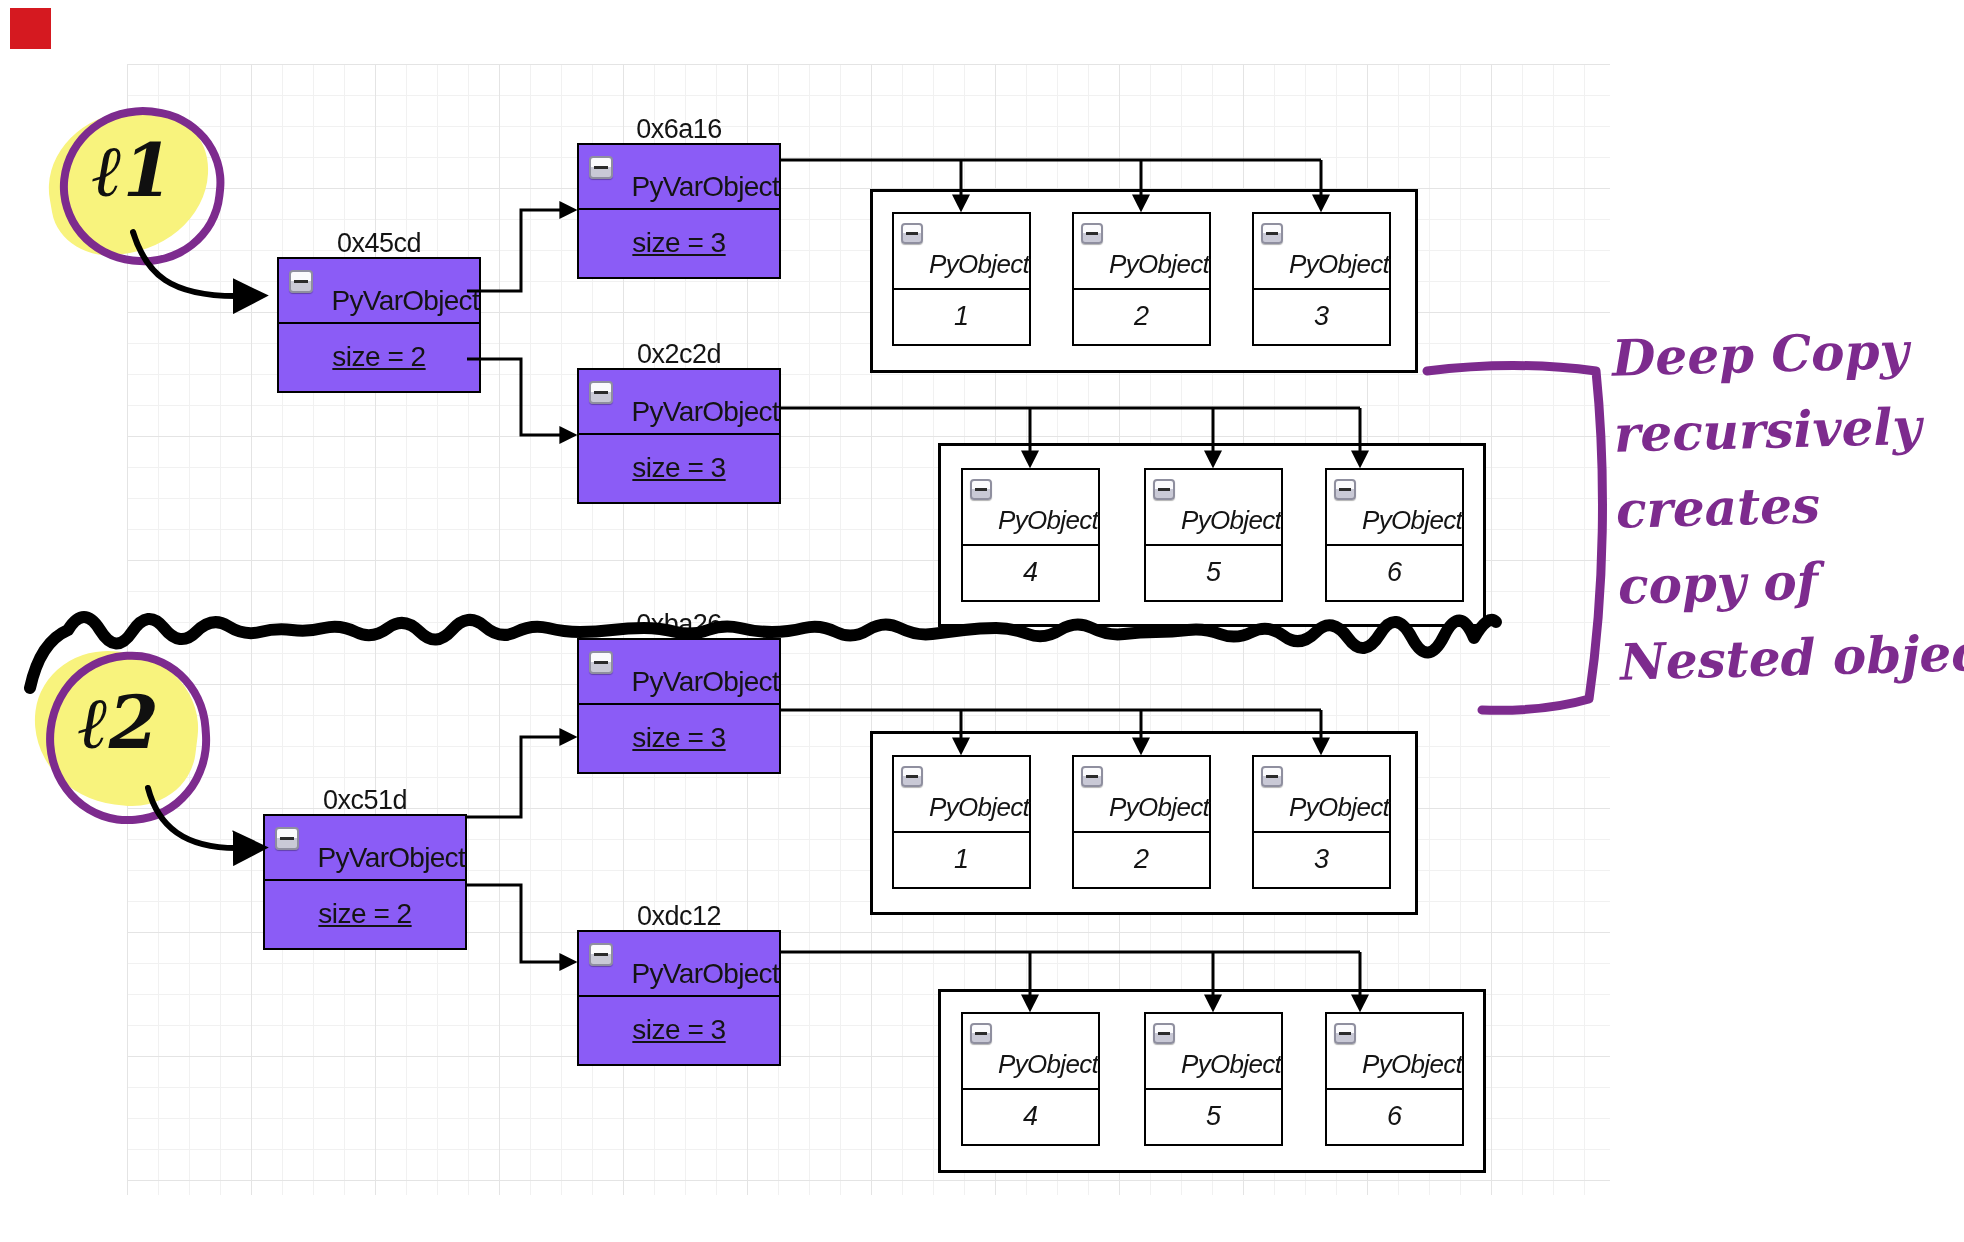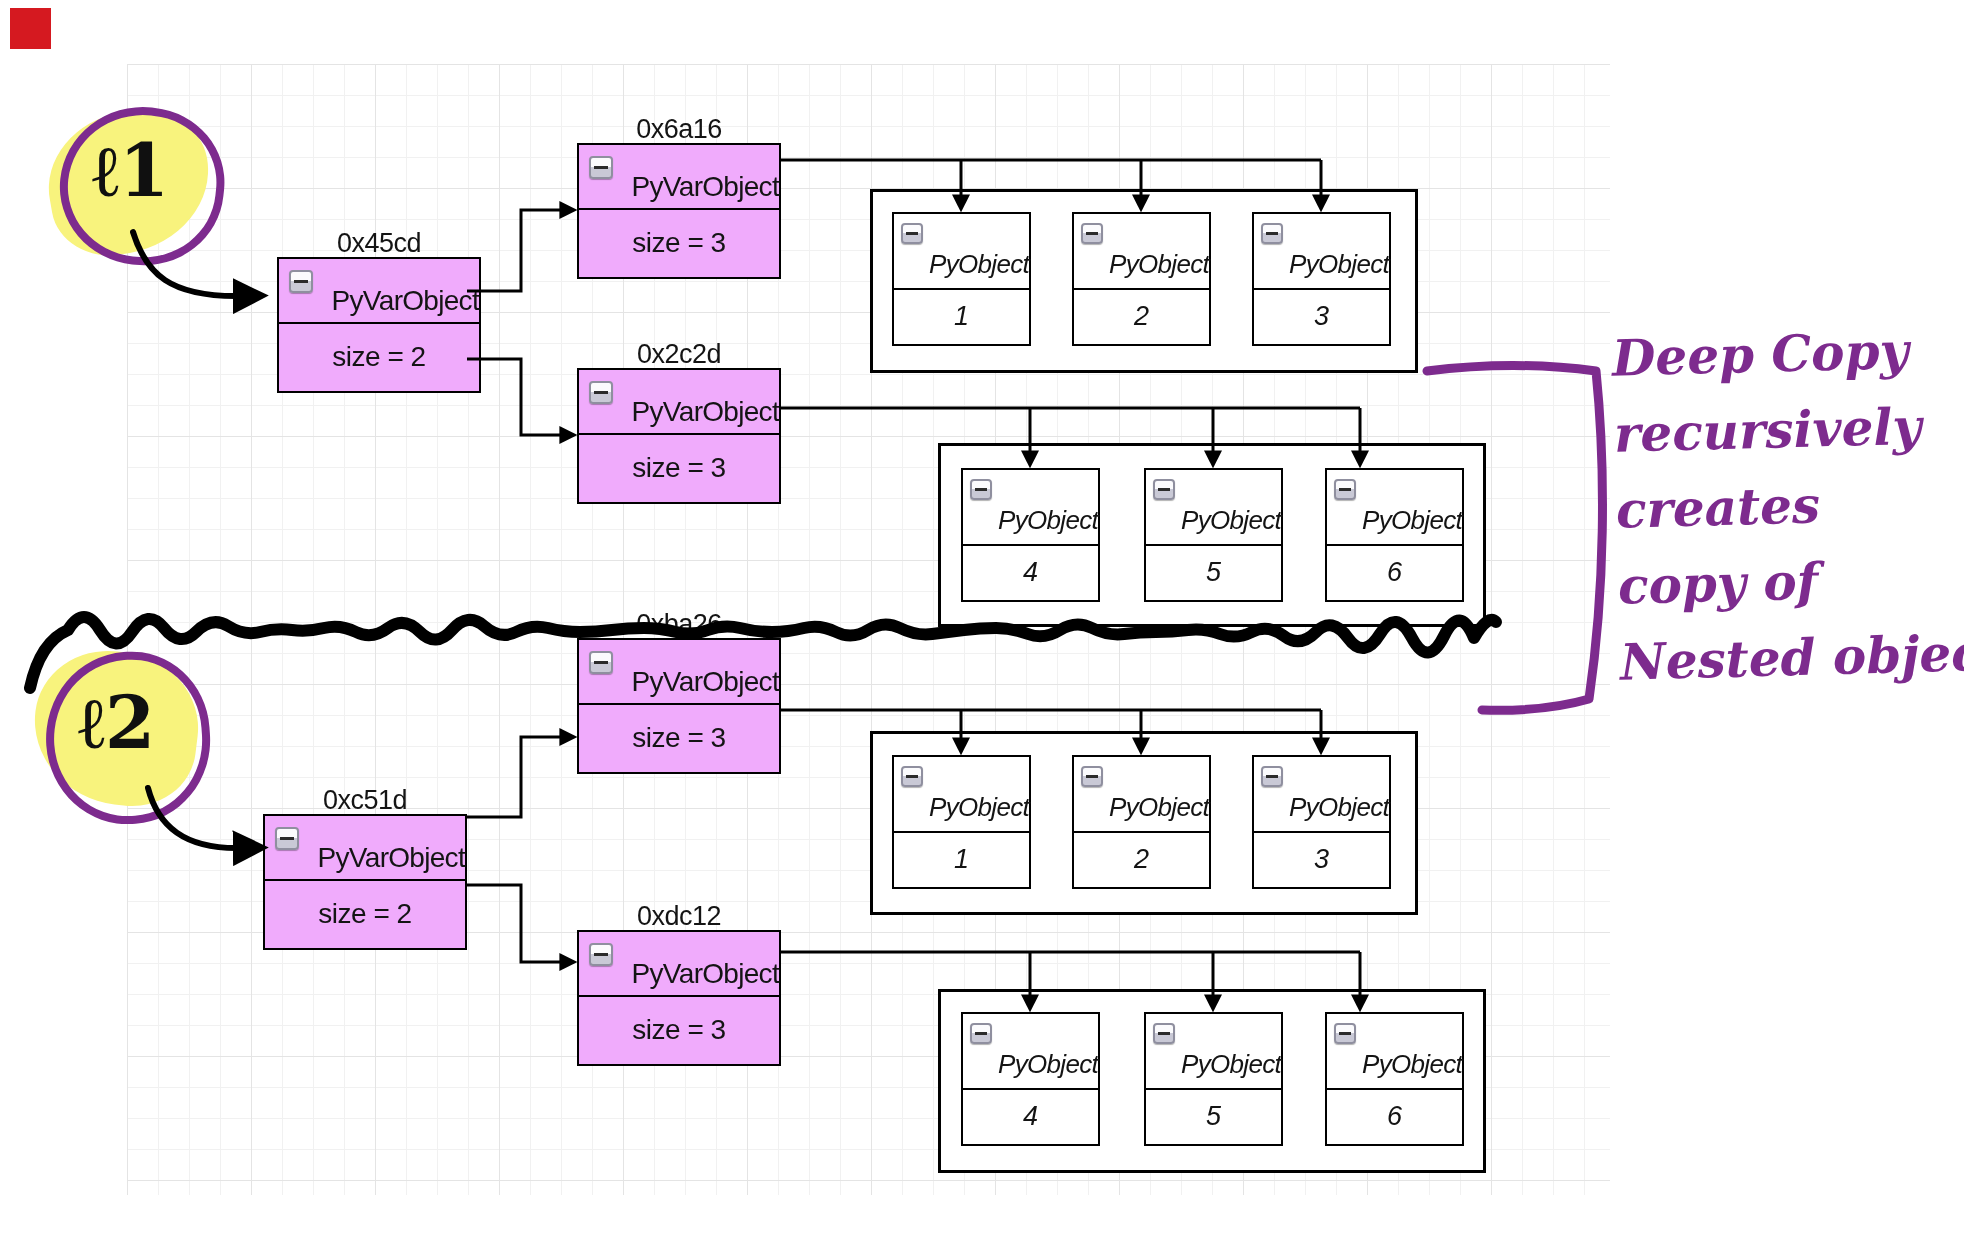--- a/index.html
+++ b/index.html
@@ -8,41 +8,41 @@
   
   .grid{position:absolute;left:127px;top:64px;width:1483px;height:1131px;
     background-image:
       linear-gradient(to right,#e4e4e4 1px,transparent 1px),
       linear-gradient(to bottom,#e4e4e4 1px,transparent 1px),
       linear-gradient(to right,#f1f1f1 1px,transparent 1px),
       linear-gradient(to bottom,#f1f1f1 1px,transparent 1px);
     background-size:124px 124px,124px 124px,31px 31px,31px 31px;}
   .red-square{position:absolute;left:10px;top:8px;width:41px;height:41px;background:var(--c-red,#d51920);}
   
-  .vnode{position:absolute;width:204px;height:136px;background:#f0abfc;border:2.5px solid #000;box-sizing:border-box;}
+  .vnode{position:absolute;width:204px;height:136px;background:#8b5cf6;border:2.5px solid #000;box-sizing:border-box;}
   .addr{position:absolute;left:0;top:-31px;width:100%;text-align:center;font-size:27px;letter-spacing:-.5px;}
   .trow{height:64.5px;border-bottom:2.5px solid #000;display:flex;align-items:flex-end;justify-content:flex-end;
         padding-bottom:5px;font-size:28px;letter-spacing:-.7px;box-sizing:border-box;}
-  .srow{height:66px;display:flex;align-items:center;justify-content:center;font-size:28px;letter-spacing:-.5px;}
+  .srow{height:66px;display:flex;align-items:center;justify-content:center;font-size:28px;letter-spacing:-.5px;text-decoration:underline;}
   .chip{position:absolute;left:10px;top:11px;width:20px;height:19px;border:2px solid #8f8f9f;border-radius:4px;
         background:linear-gradient(#fbfbfd 0 46%,#c9c9d6 46% 100%);box-shadow:0 1px 1px rgba(0,0,0,.3);z-index:3;}
   .chip::after{content:"";position:absolute;left:3px;right:3px;top:44%;height:3px;background:#2b2b2b;}
   .group{position:absolute;width:548px;height:184px;border:3px solid #000;background:#fff;box-sizing:border-box;}
   .onode{position:absolute;width:139px;height:134px;background:#fff;border:2.5px solid #000;box-sizing:border-box;font-style:italic;}
   .onode .trow{height:76px;padding-bottom:8px;font-size:26px;}
   .onode .vrow{height:53px;display:flex;align-items:center;justify-content:center;font-size:27px;}
   .onode .chip{left:7px;top:9px;width:18px;height:17px;}
   
   .blob{position:absolute;background:var(--c-yellow,#f8f37d);}
   .blob.b1{left:48px;top:112px;width:162px;height:140px;border-radius:55% 45% 60% 40%;transform:rotate(-10deg);}
   .blob.b2{left:34px;top:652px;width:164px;height:152px;border-radius:48% 52% 42% 58%;transform:rotate(7deg);}
   .ring{position:absolute;border:8px solid var(--c-purple,#7d2b8e);border-radius:52% 48% 50% 50%;background:transparent;}
   .ring.r1{left:60px;top:107px;width:148px;height:142px;transform:rotate(6deg);}
   .ring.r2{left:46px;top:652px;width:148px;height:156px;transform:rotate(-4deg);}
-  .ptr{position:absolute;font-family:"DejaVu Serif",serif;font-weight:bold;font-size:72px;color:#101010;z-index:4;}
+  .ptr{position:absolute;font-family:"DejaVu Serif",serif;font-style:italic;font-weight:bold;font-size:72px;color:#101010;z-index:4;}
   .ptr.p1{left:92px;top:128px;}
   .ptr.p2{left:78px;top:680px;}
   .note{position:absolute;left:1616px;top:316px;width:360px;transform:rotate(-1.5deg);
         font-family:"DejaVu Serif",serif;font-style:italic;font-weight:bold;font-size:50px;line-height:76px;
         color:var(--c-purple,#7d2b8e);z-index:4;white-space:nowrap;}
   svg.overlay{position:absolute;left:0;top:0;z-index:5;pointer-events:none;}
   svg .k{stroke:var(--c-line,#000);stroke-width:3;fill:none;}
   svg .hand{stroke:var(--c-line,#000);stroke-width:6;fill:none;stroke-linecap:round;}
   svg .squig{stroke:var(--c-line,#000);stroke-width:12;fill:none;stroke-linecap:round;stroke-linejoin:round;}
   svg .brace{stroke:var(--c-purple,#7d2b8e);stroke-width:9;fill:none;stroke-linecap:round;stroke-linejoin:round;}

